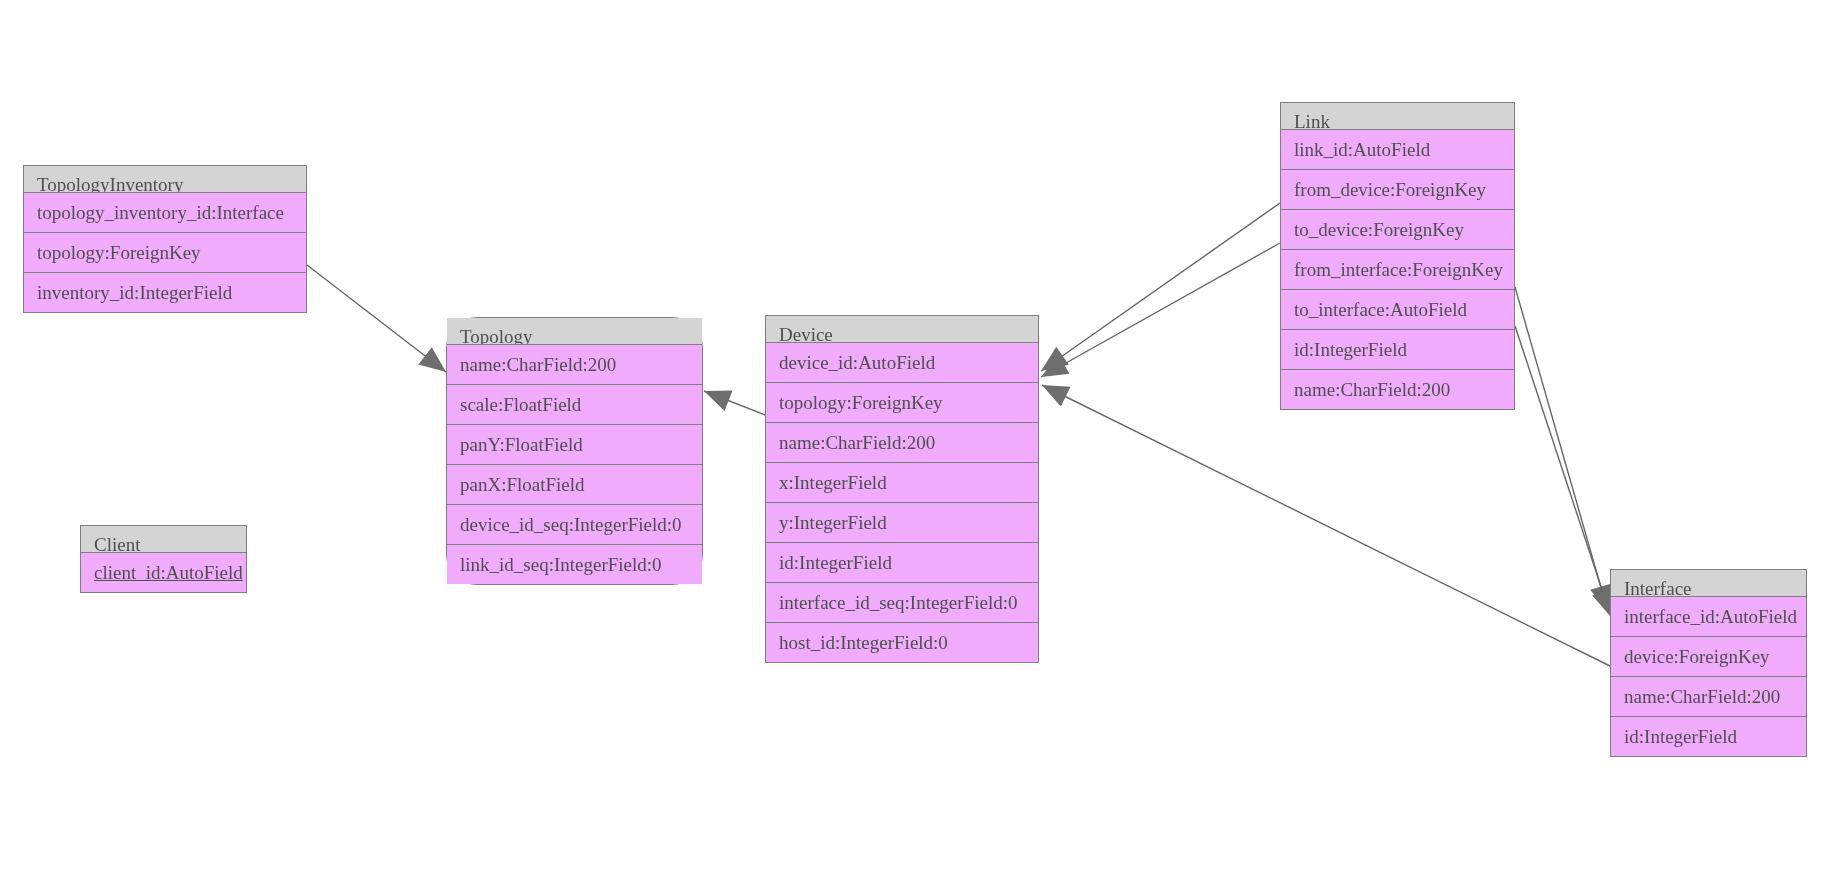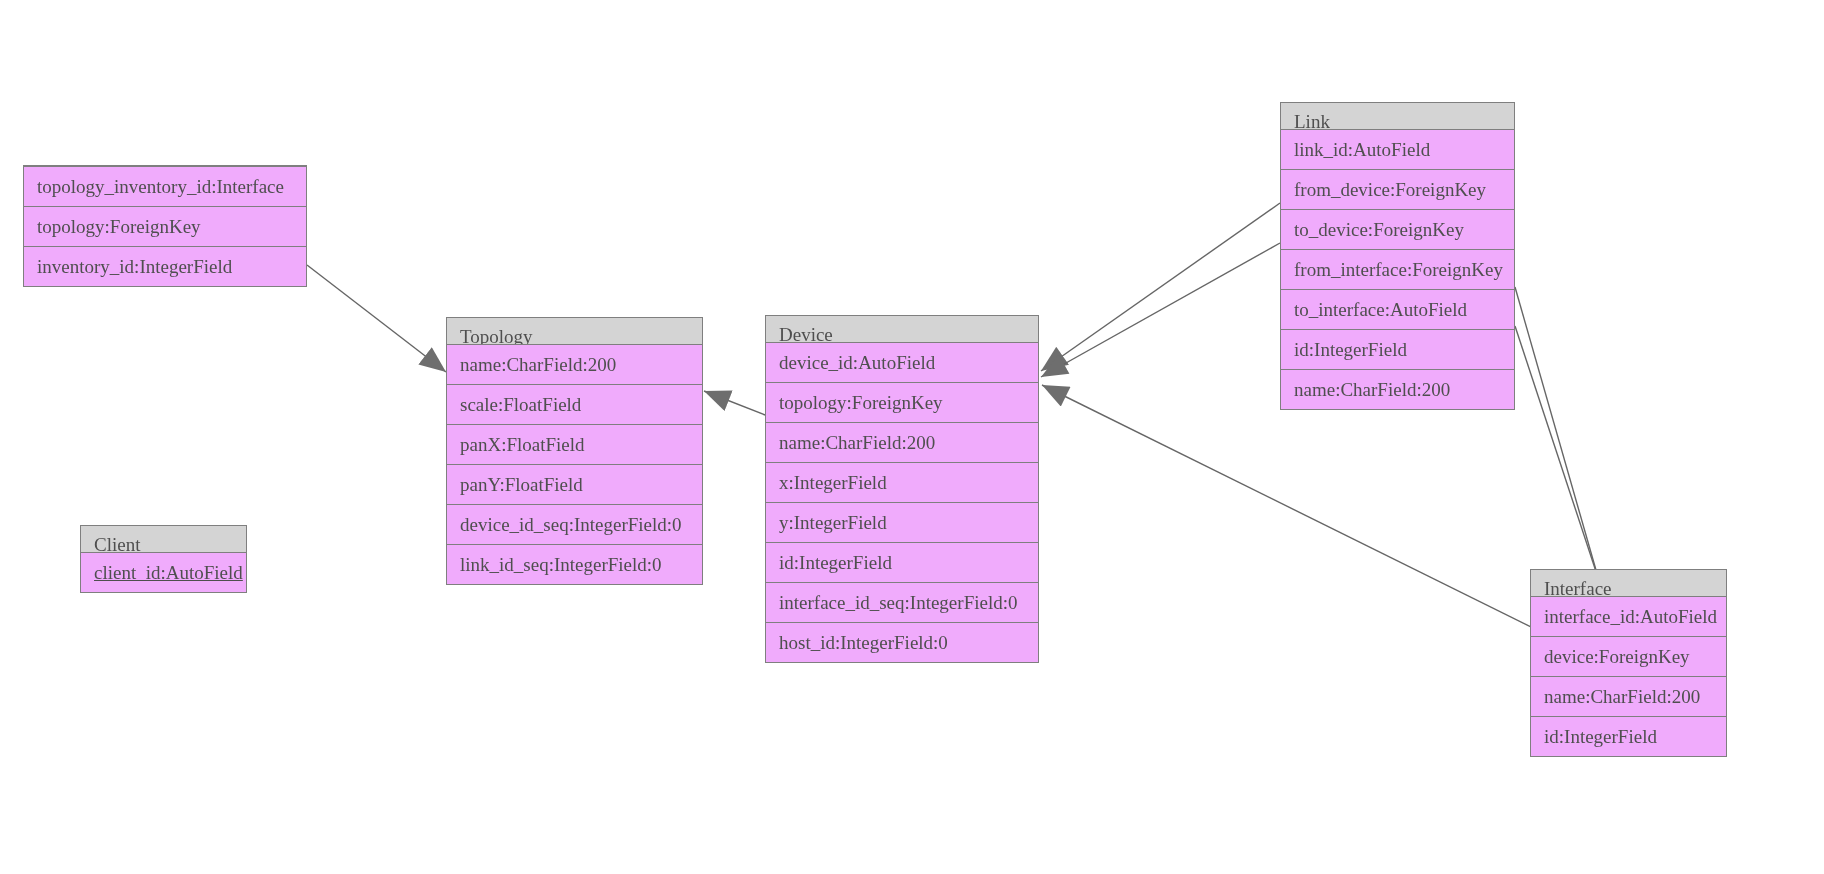--- a/index.html
+++ b/index.html
@@ -67,31 +67,32 @@
     <line x1="307" y1="265" x2="446" y2="372" marker-end="url(#arrow)"></line>
     <line x1="765" y1="415" x2="704" y2="391" marker-end="url(#arrow)"></line>
     <line x1="1280" y1="203" x2="1041" y2="371" marker-end="url(#arrow)"></line>
     <line x1="1280" y1="243" x2="1041" y2="377" marker-end="url(#arrow)"></line>
     <line x1="1610" y1="666" x2="1042" y2="385" marker-end="url(#arrow)"></line>
     <line x1="1515" y1="287" x2="1608" y2="612" marker-end="url(#arrow)"></line>
     <line x1="1515" y1="326" x2="1611" y2="617" marker-end="url(#arrow)"></line>
   </svg>
 
   <div class="entity" style="left:23px; top:165px; width:284px;">
+    <div class="thead">TopologyInventory</div>
     <div class="trow">topology_inventory_id:Interface</div>
     <div class="trow">topology:ForeignKey</div>
     <div class="trow">inventory_id:IntegerField</div>
   </div>
 
-  <div class="entity" style="left:446px; top:317px; width:257px;">
+  <div class="entity" style="left:446px; top:317px; width:257px;border-radius:31px;">
     <div class="thead">Topology</div>
     <div class="trow">name:CharField:200</div>
     <div class="trow">scale:FloatField</div>
+    <div class="trow">panY:FloatField</div>
     <div class="trow">panX:FloatField</div>
-    <div class="trow">panY:FloatField</div>
     <div class="trow">device_id_seq:IntegerField:0</div>
     <div class="trow">link_id_seq:IntegerField:0</div>
   </div>
 
   <div class="entity" style="left:80px; top:525px; width:167px;text-decoration:underline;">
     <div class="thead">Client</div>
     <div class="trow">client_id:AutoField</div>
   </div>
 
   <div class="entity" style="left:765px; top:315px; width:274px;">
@@ -110,21 +111,21 @@
     <div class="thead">Link</div>
     <div class="trow">link_id:AutoField</div>
     <div class="trow">from_device:ForeignKey</div>
     <div class="trow">to_device:ForeignKey</div>
     <div class="trow">from_interface:ForeignKey</div>
     <div class="trow">to_interface:AutoField</div>
     <div class="trow">id:IntegerField</div>
     <div class="trow">name:CharField:200</div>
   </div>
 
-  <div class="entity" style="left:1530px; top:569px; width:197px;">
+  <div class="entity" style="left:1610px; top:569px; width:197px;">
     <div class="thead">Interface</div>
     <div class="trow">interface_id:AutoField</div>
     <div class="trow">device:ForeignKey</div>
     <div class="trow">name:CharField:200</div>
     <div class="trow">id:IntegerField</div>
   </div>
 
 </div>
 
 </body></html>

